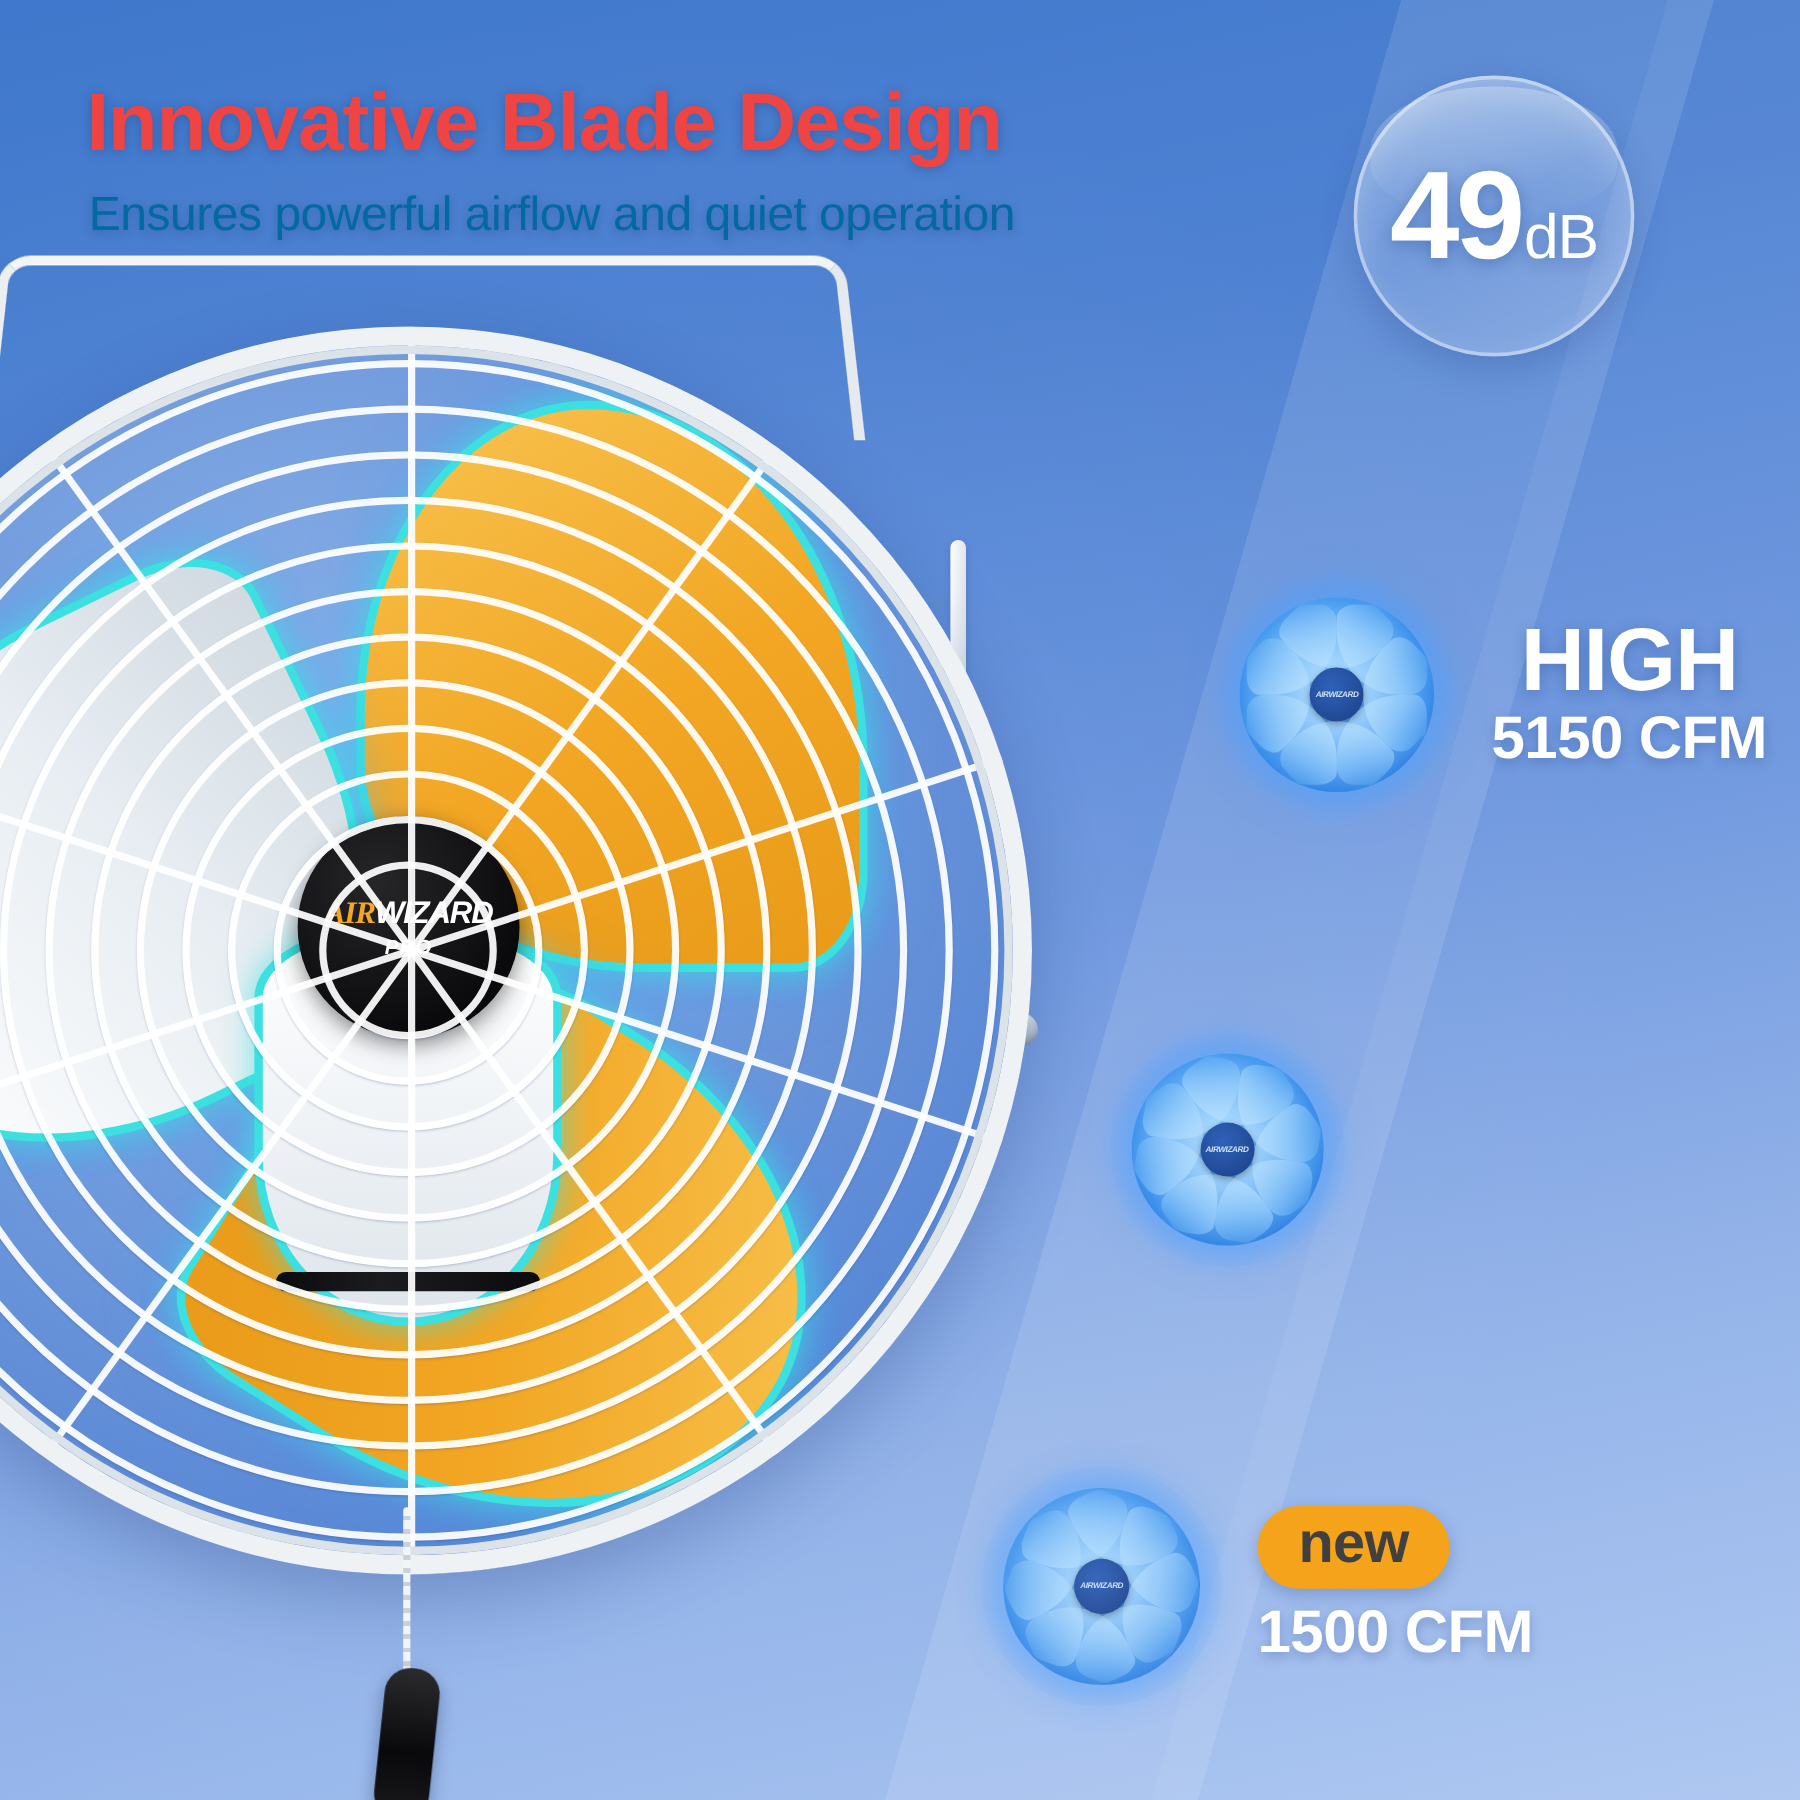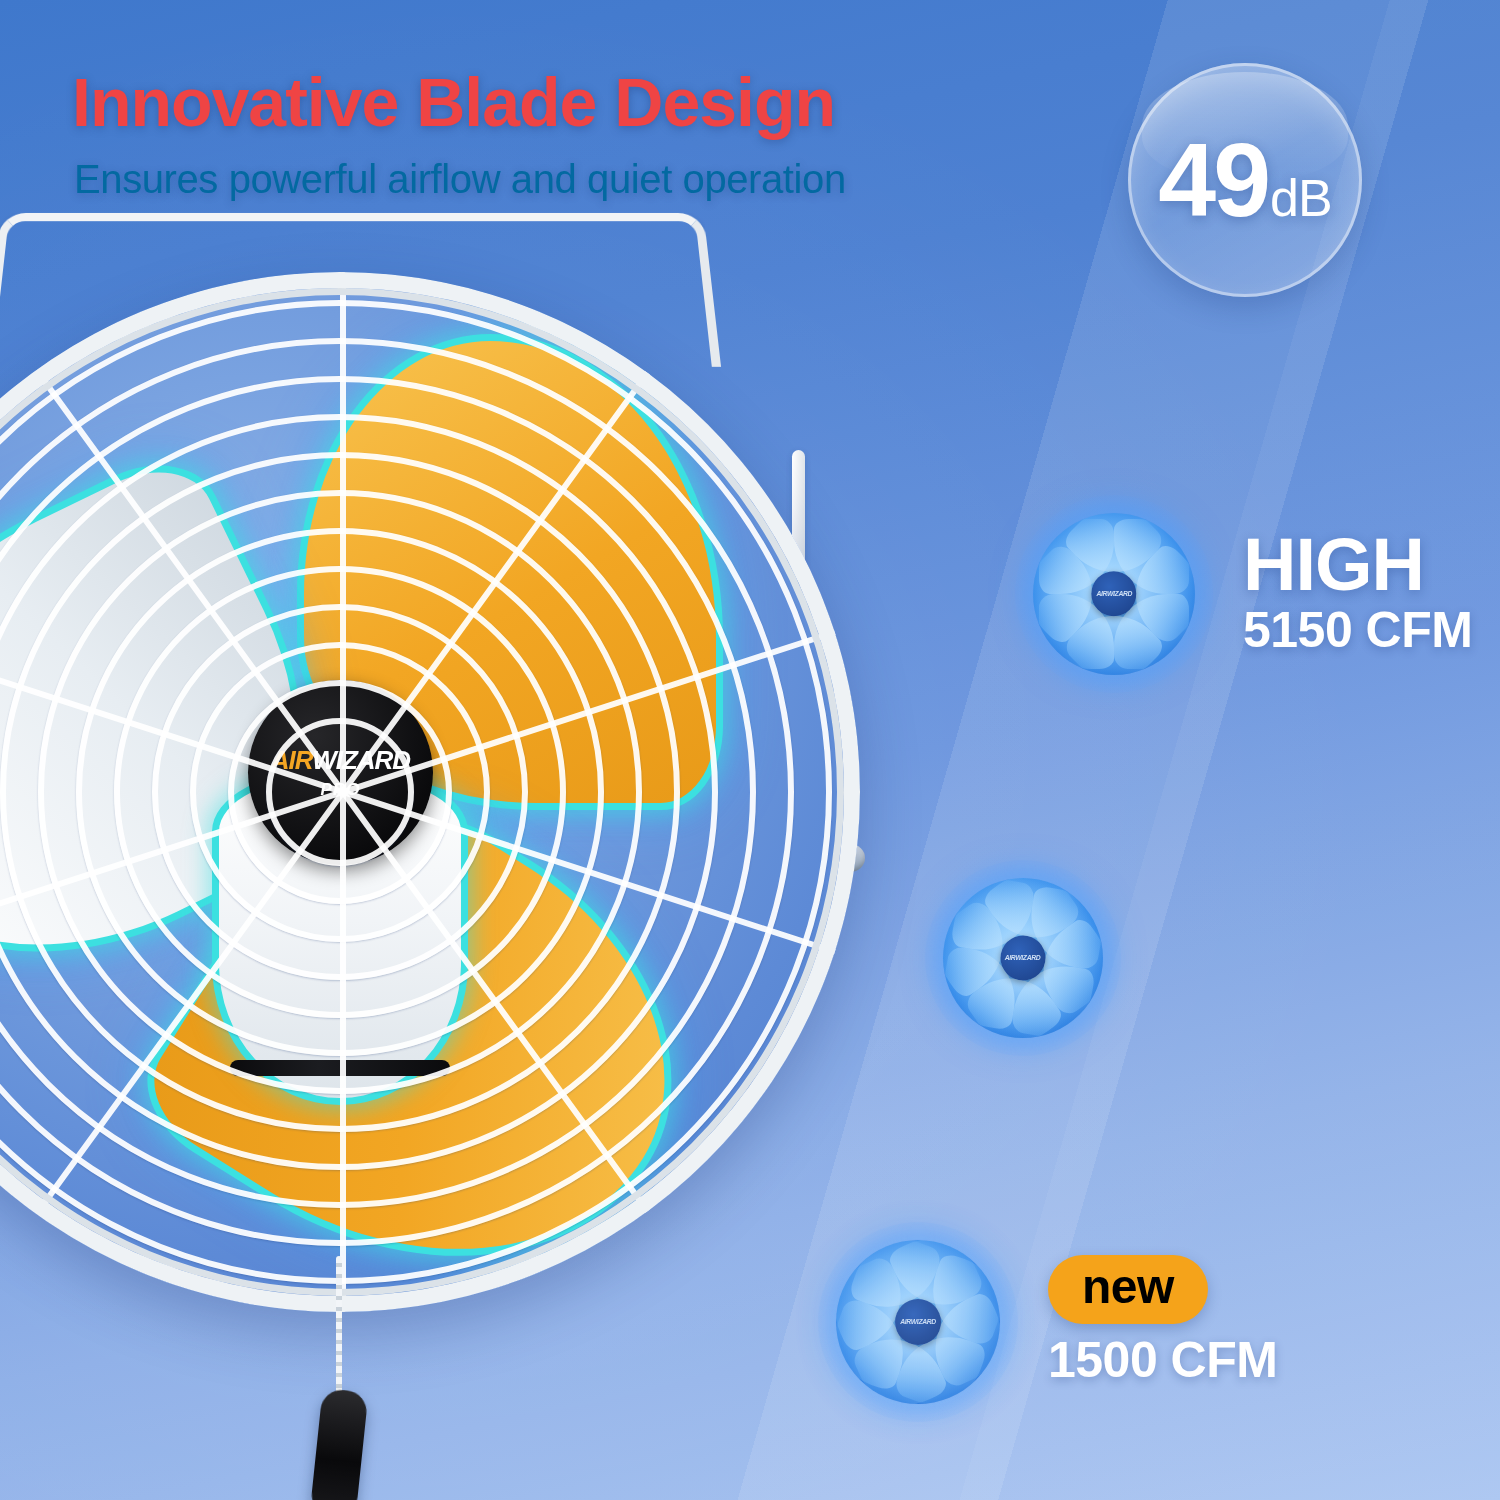--- a/index.html
+++ b/index.html
@@ -128,21 +128,21 @@
   }
   #hub-logo{
     position:absolute; left:50%; top:50%; width:185px; height:185px;
     margin-left:-92px; margin-top:-112px;
     background:radial-gradient(circle at 36% 30%,#262629,#0a0a0c 72%);
     border-radius:50%; display:flex; flex-direction:column;
     align-items:center; justify-content:center; gap:4px;
     box-shadow:0 6px 18px rgba(0,0,0,.45);
   }
   #hub-brand{ font-size:26px; font-weight:bold; font-style:italic; letter-spacing:-1px; white-space:nowrap; }
-  #hub-brand .a{ color:#f5a623; }
+  #hub-brand .a{ color:#f5a623;font-family:Liberation Serif, serif; }
   #hub-brand .w{ color:#ffffff; }
   #hub-sub{ color:#ffffff; font-size:17px; font-weight:bold; font-style:italic; letter-spacing:1px; }
 
   
   #grill{ position:absolute; inset:0; pointer-events:none; }
   .ring{ position:absolute; border-radius:50%; border:6px solid rgba(255,255,255,.93);
          box-shadow:0 1px 2px rgba(30,60,120,.25); }
   .spoke{ position:absolute; left:50%; top:50%; width:6px; height:520px;
           background:rgba(255,255,255,.93); transform-origin:3px 0; border-radius:3px; }
   #cage-rim{
@@ -158,21 +158,21 @@
   }
   #pull-knob{
     position:absolute; left:536px; top:1190px; width:46px; height:128px;
     background:linear-gradient(180deg,#2b2b2e,#09090b 55%,#1a1a1d);
     border-radius:24px 24px 26px 26px; box-shadow:0 6px 14px rgba(10,30,70,.35);
     transform:rotate(6deg);
   }
 
   
   .speed-row{ position:absolute; display:flex; align-items:center; gap:30px; }
-  #row-high{ left:1015px; top:495px; }
+  #row-high{ left:1015px; top:480px;text-align:center; }
   #row-low{ left:925px; top:860px; }
   #row-breeze{ left:818px; top:1222px; }
 
   .fan-icon{ position:relative; border-radius:50%; flex:0 0 auto;
              background:radial-gradient(circle at 50% 50%, rgba(120,190,255,.55), rgba(90,160,255,.18) 62%, rgba(90,160,255,0) 78%); }
   .fan-disc{ position:absolute; inset:9%; border-radius:50%;
              background:radial-gradient(circle at 46% 40%, #7fc8ff, #2f86e8 62%, #1c62c9);
              box-shadow:0 0 30px 10px rgba(70,160,255,.5); overflow:hidden; }
   .fblade{ position:absolute; left:50%; top:50%; width:46%; height:46%;
            transform-origin:0 0;
@@ -185,21 +185,21 @@
             box-shadow:0 2px 6px rgba(0,0,0,.35); }
   .fan-hub span{ font-size:8px; font-weight:bold; font-style:italic; letter-spacing:-.4px;
                  color:#cfe0f5; transform:scale(.85); white-space:nowrap; }
 
   .speed-text{ color:#ffffff; }
   .speed-name{ font-size:74px; font-weight:bold; line-height:.98; letter-spacing:-1px;
                text-shadow:0 3px 12px rgba(20,50,120,.3); }
   .speed-cfm{ font-size:50px; font-weight:bold; line-height:1.15; letter-spacing:-.5px;
               text-shadow:0 3px 10px rgba(20,50,120,.28); }
   #new-badge{
-    display:inline-block; background:#f5a31a; color:#000000;
+    display:inline-block; background:#f5a31a; color:#404040;
     font-size:48px; font-weight:bold; letter-spacing:-.5px;
     padding:4px 34px 10px; border-radius:40px; margin-bottom:8px;
     box-shadow:0 5px 14px rgba(20,50,120,.25);
   }
 </style>
 </head>
 <body>
 
 <div id="diag-wedge"></div>
 <div id="diag-wedge2"></div>

